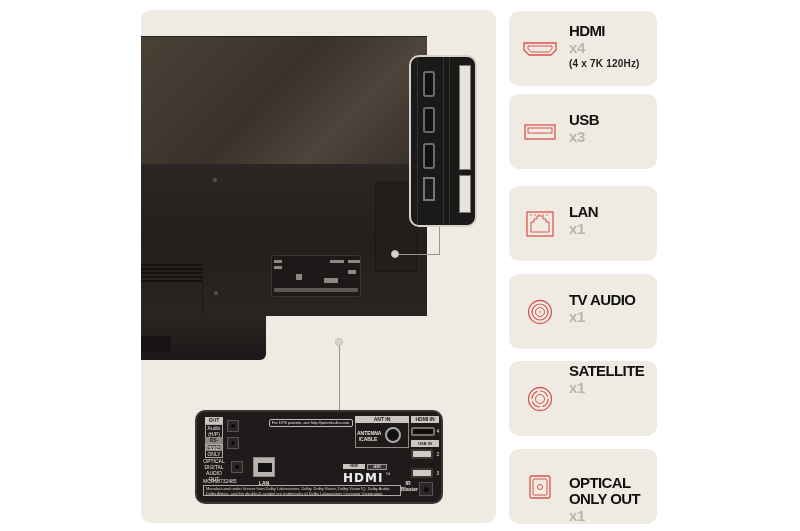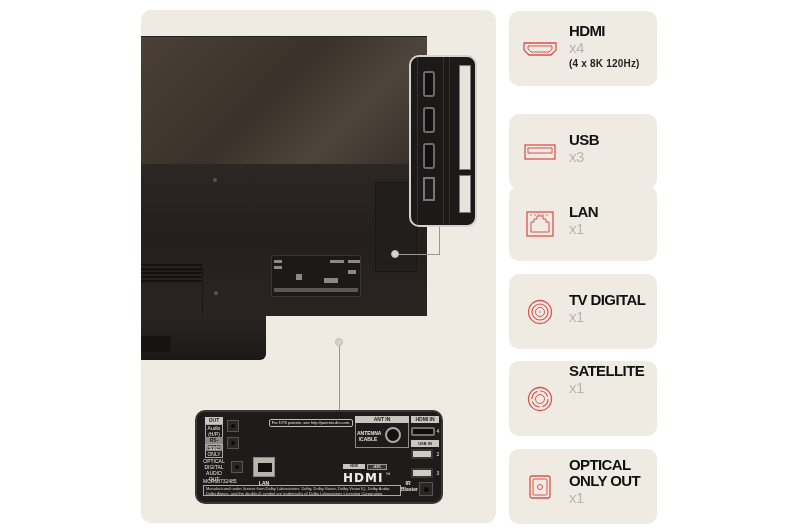--- a/index.html
+++ b/index.html
@@ -86,21 +86,21 @@
   .ir-jack::after { content:""; position:absolute; left:4px; top:4px; width:5px; height:5px; border-radius:50%; background:#0b0b0b; }
 
   
   .card {
     position:absolute; left:509px; width:148px; height:75px;
     background:#efebe3; border-radius:10px;
   }
   .card .icon { position:absolute; left:14px; top:0; bottom:0; width:34px; display:flex; align-items:center; justify-content:center; }
   .card .text { position:absolute; left:60px; top:12px; right:4px; }
   .card .title { font-size:15px; font-weight:bold; color:#111; letter-spacing:-0.6px; line-height:16px; }
-  .card .count { font-size:15px; font-weight:normal; color:#b9b5ae; letter-spacing:-0.4px; line-height:18px; }
+  .card .count { font-size:15px; font-weight:bold; color:#b9b5ae; letter-spacing:-0.4px; line-height:18px; }
   .card .sub { font-size:10px; font-weight:bold; color:#222; line-height:14px; letter-spacing:0.2px; }
 </style>
 </head>
 <body>
 
 <div class="product-panel">
   <div class="tv-screen"></div>
   <div class="tv-body">
     <div class="tv-vent" style="top:100px"></div>
     <div class="tv-vent" style="top:104px"></div>
@@ -182,25 +182,25 @@
 <div class="card" style="top:11px">
   <div class="icon">
     <svg width="34" height="16" viewBox="0 0 34 16">
         <path d="M1 2 H33 V9 L28 14 H6 L1 9 Z" fill="none" stroke="#d9534f" stroke-width="1.3"></path>
         <path d="M5 5 H29 V8 L26 11 H8 L5 8 Z" fill="none" stroke="#d9534f" stroke-width="1"></path>
       </svg>
   </div>
   <div class="text">
     <div class="title">HDMI</div>
     <div class="count">x4</div>
-    <div class="sub">(4 x 8K 120Hz)</div>
-  </div>
-</div>
-
-<div class="card" style="top:114px">
+    <div class="sub">(4 x 7K 120Hz)</div>
+  </div>
+</div>
+
+<div class="card" style="top:94px">
   <div class="icon">
     <svg width="32" height="16" viewBox="0 0 32 16">
         <rect x="1" y="1" width="30" height="14" fill="none" stroke="#d9534f" stroke-width="1.3"></rect>
         <rect x="4" y="4" width="24" height="5" fill="none" stroke="#d9534f" stroke-width="1"></rect>
       </svg>
   </div>
   <div class="text" style="top:18px">
     <div class="title">USB</div>
     <div class="count">x3</div>
   </div>
@@ -223,21 +223,21 @@
 <div class="card" style="top:274px">
   <div class="icon">
     <svg width="26" height="26" viewBox="0 0 26 26">
         <circle cx="13" cy="13" r="11.5" fill="none" stroke="#d9534f" stroke-width="1.3"></circle>
         <circle cx="13" cy="13" r="8" fill="none" stroke="#d9534f" stroke-width="1.2"></circle>
         <circle cx="13" cy="13" r="4.5" fill="none" stroke="#d9534f" stroke-width="1"></circle>
         <circle cx="13" cy="13" r="0.8" fill="#d9534f"></circle>
       </svg>
   </div>
   <div class="text" style="top:18px">
-    <div class="title">TV DIGITAL</div>
+    <div class="title">TV AUDIO</div>
     <div class="count">x1</div>
   </div>
 </div>
 
 <div class="card" style="top:361px">
   <div class="icon">
     <svg width="26" height="26" viewBox="0 0 26 26">
         <circle cx="13" cy="13" r="11.5" fill="none" stroke="#d9534f" stroke-width="1.3"></circle>
         <circle cx="13" cy="13" r="8" fill="none" stroke="#d9534f" stroke-width="1.2" stroke-dasharray="10 2.5"></circle>
         <circle cx="13" cy="13" r="4.5" fill="none" stroke="#d9534f" stroke-width="1"></circle>
@@ -250,18 +250,18 @@
 </div>
 
 <div class="card" style="top:449px">
   <div class="icon">
     <svg width="22" height="24" viewBox="0 0 22 24">
         <path d="M3 1 H19 Q21 1 21 3 V21 Q21 23 19 23 H3 Q1 23 1 21 V3 Q1 1 3 1 Z" fill="none" stroke="#d9534f" stroke-width="1.3"></path>
         <path d="M5 4 H17 Q18 4 18 5 V19 Q18 20 17 20 H5 Q4 20 4 19 V5 Q4 4 5 4 Z" fill="none" stroke="#d9534f" stroke-width="1"></path>
         <circle cx="11" cy="12" r="2.5" fill="none" stroke="#d9534f" stroke-width="1"></circle>
       </svg>
   </div>
-  <div class="text" style="top:8px">
+  <div class="text" style="top:26px">
     <div class="title">OPTICAL</div>
     <div class="title">ONLY OUT</div>
     <div class="count">x1</div>
   </div>
 </div>
 
 </body></html>

